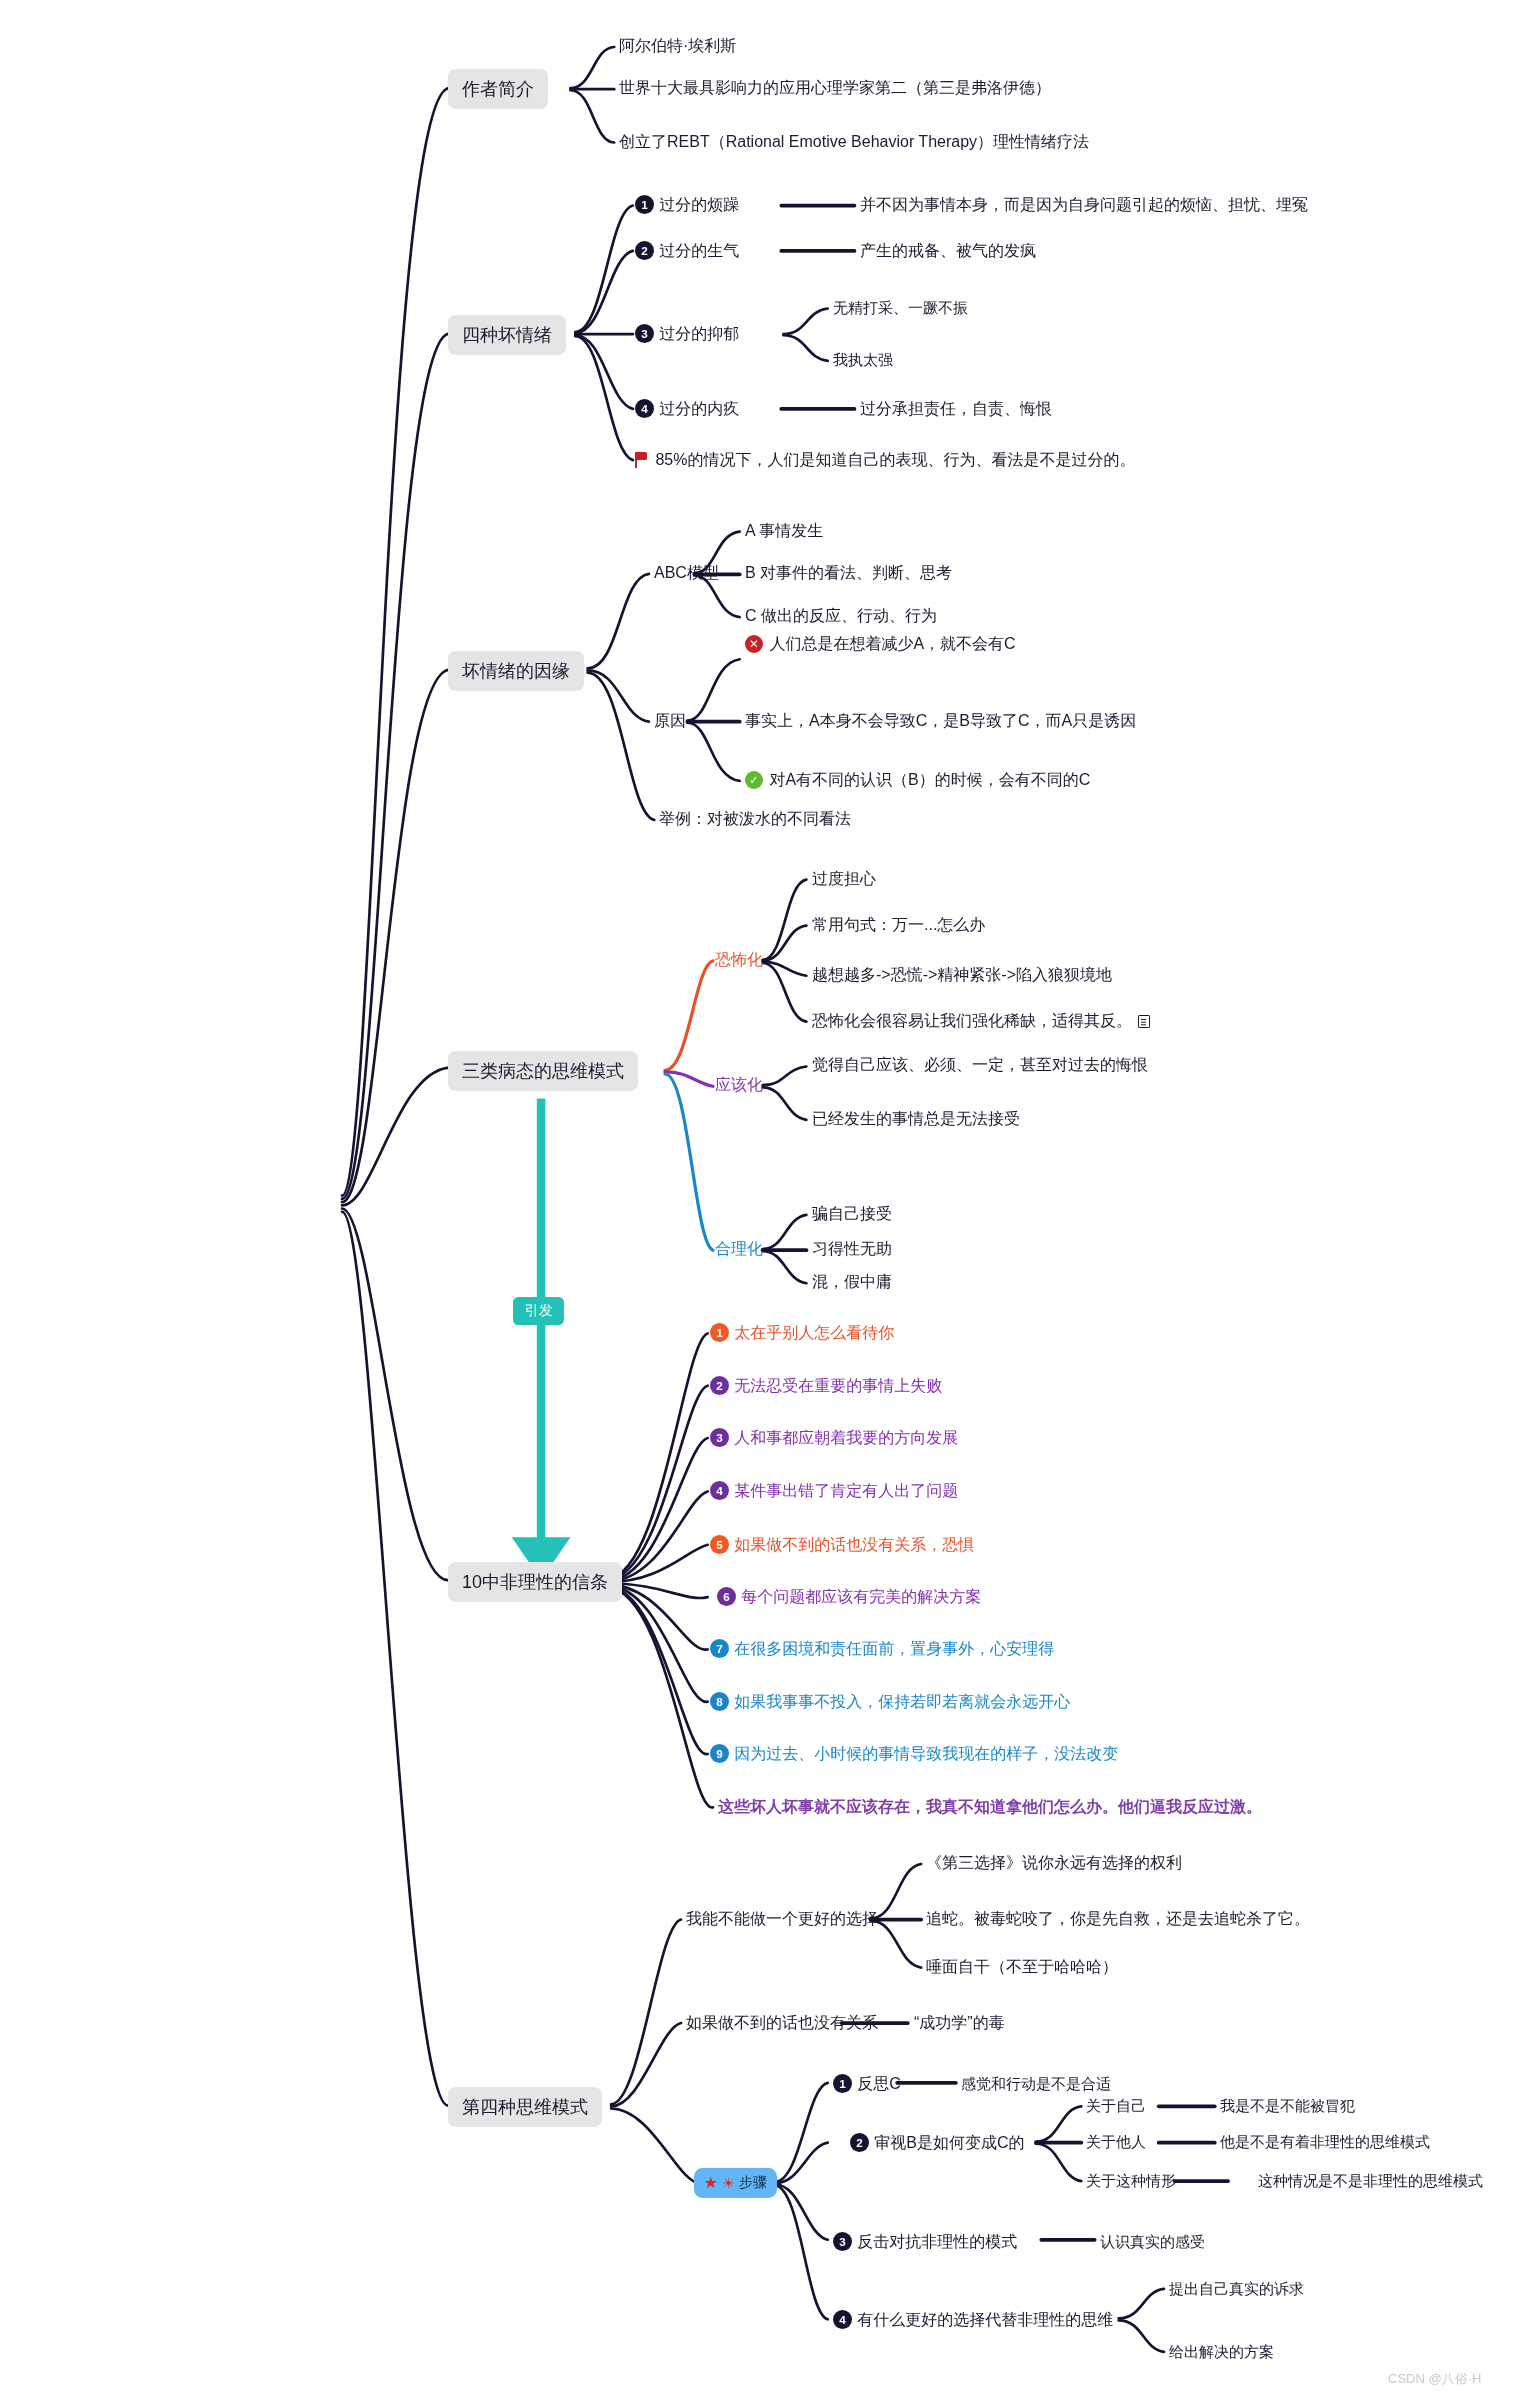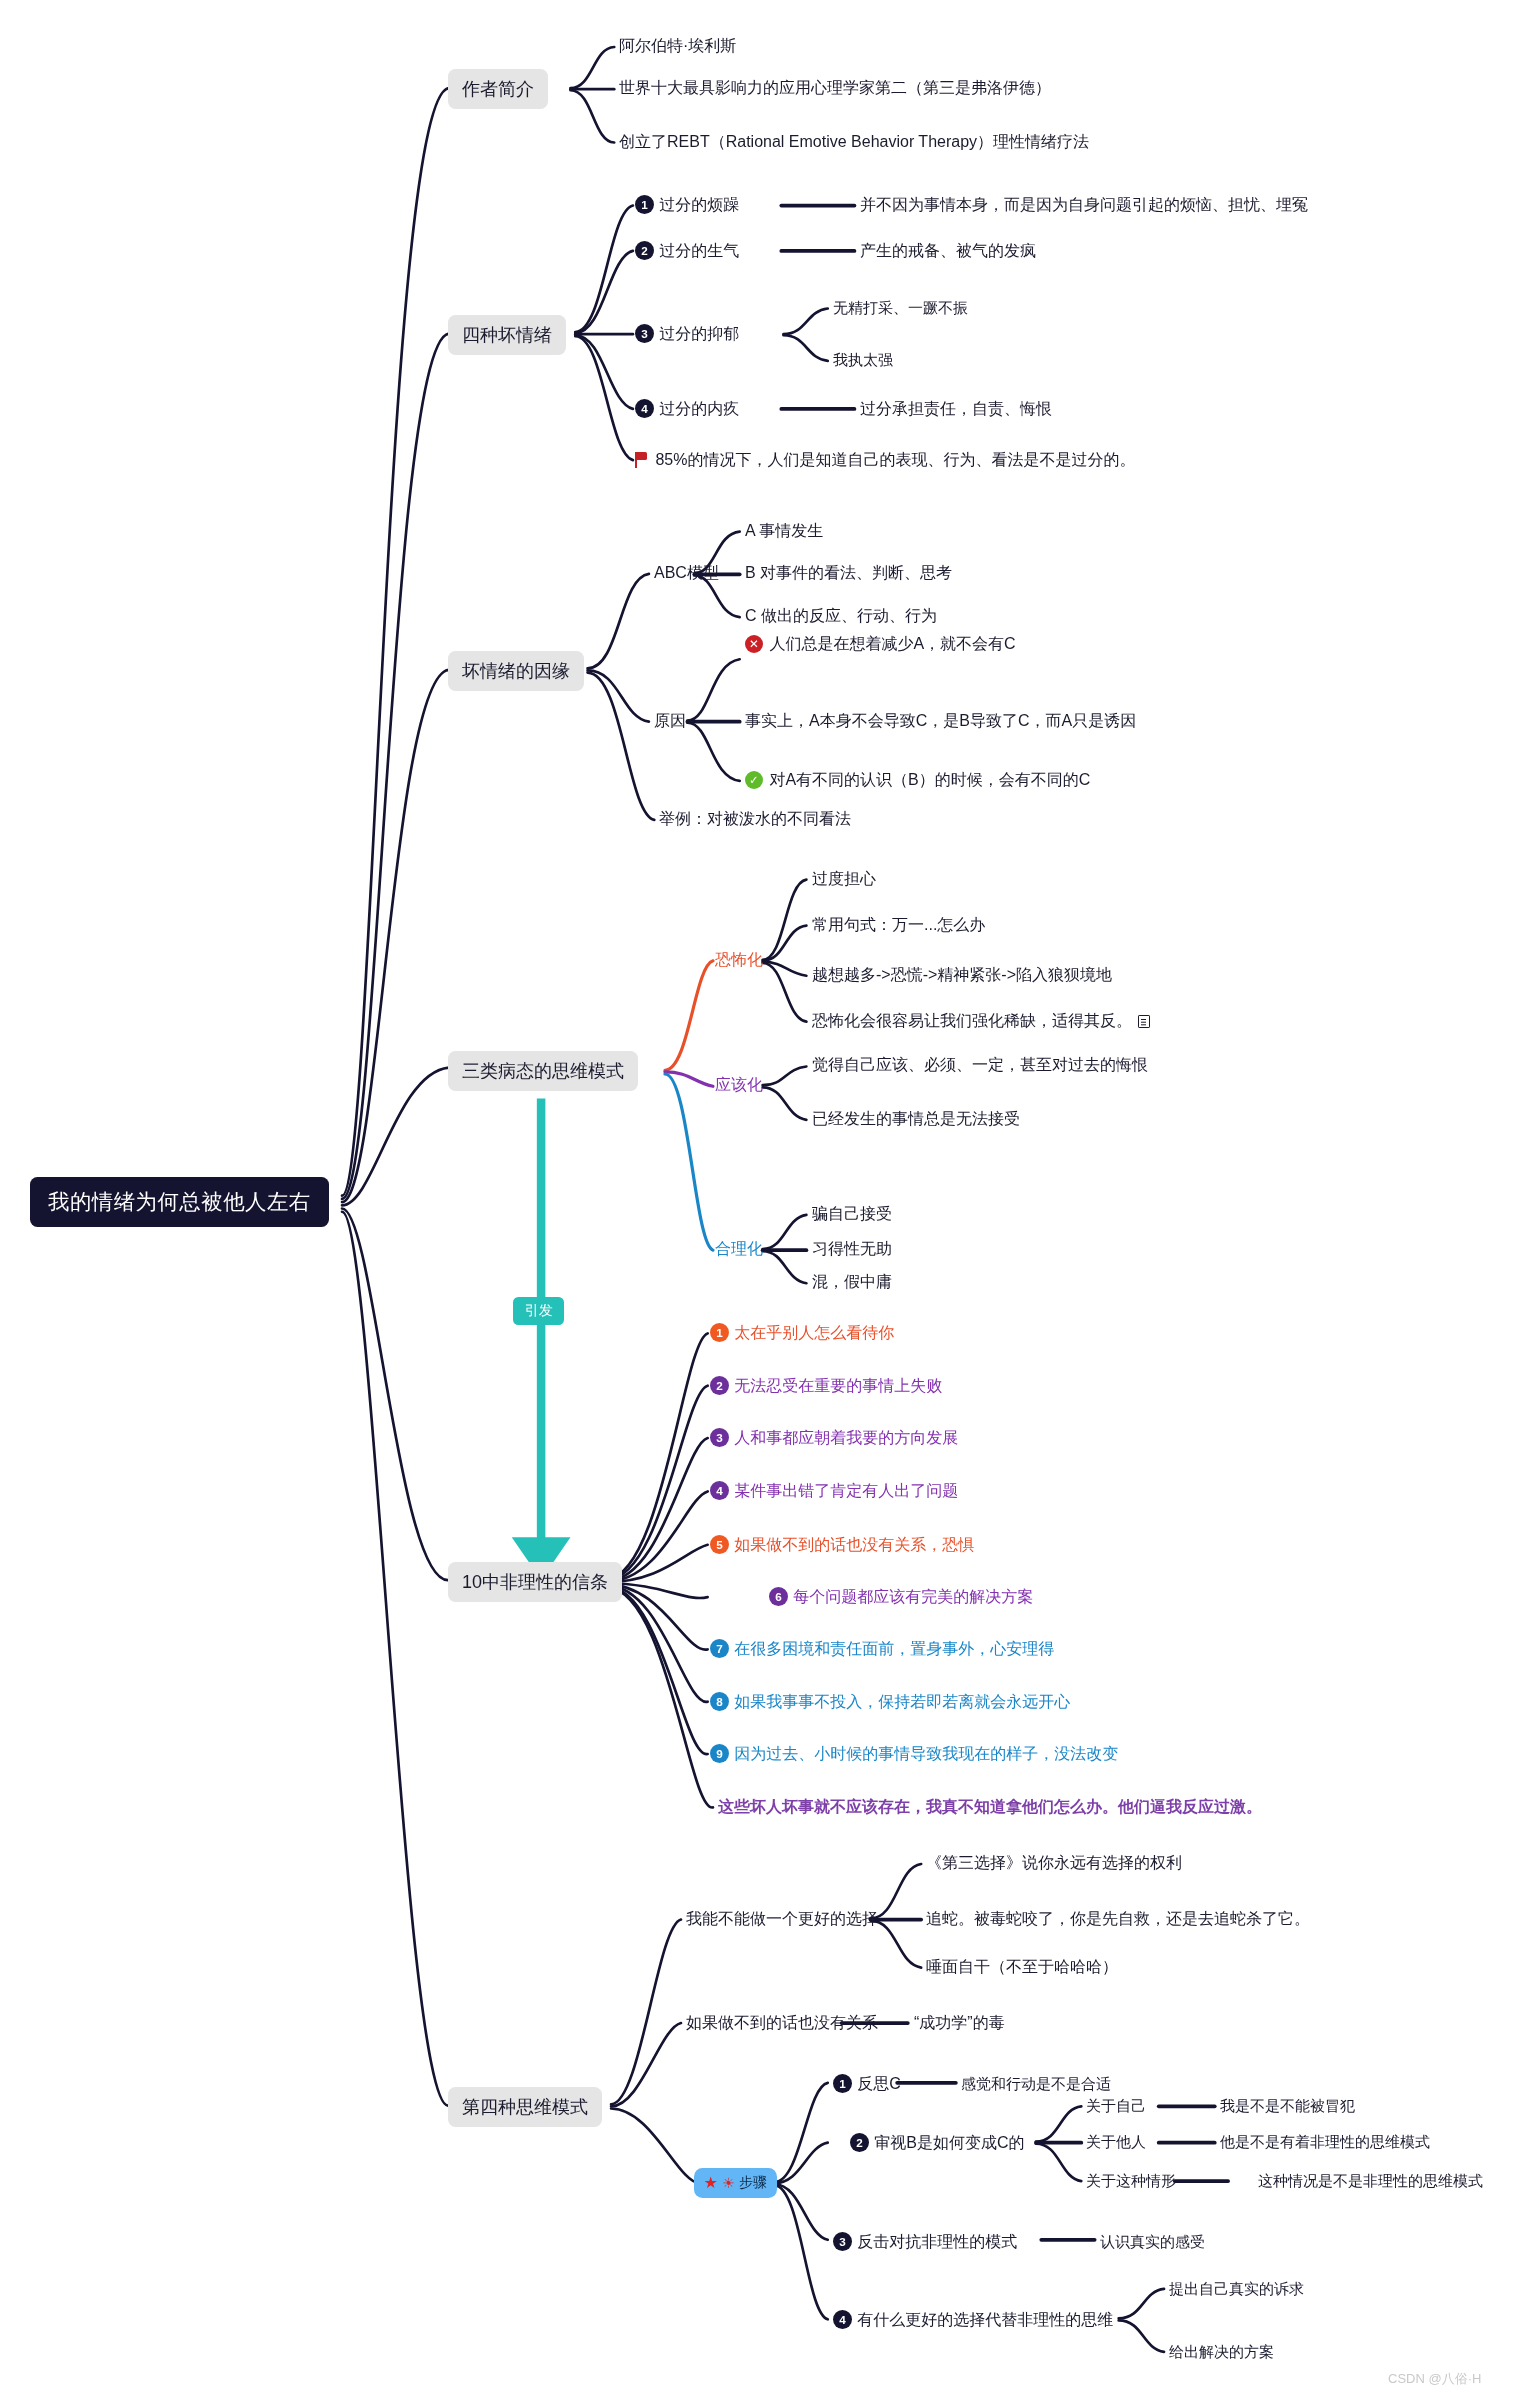--- a/index.html
+++ b/index.html
@@ -246,21 +246,20 @@
       <path d="M2170,4014 L2275,4014" stroke-width="7"></path>
       <path d="M2200,4086 L2300,4086" stroke-width="7"></path>
 
       <path d="M1950,4196 L2050,4196" stroke-width="7"></path>
 
       <path d="M2095,4343 C2140,4343 2140,4292 2180,4288"></path>
       <path d="M2095,4347 C2140,4347 2140,4400 2180,4406"></path>
     </g>
   </svg>
 
-  <div class="node root" style="left:30px;top:1177px;">我的情绪为何总被他人左右</div>
 
   <div class="node lvl1" style="left:448px;top:69px;">作者简介</div>
   <div class="node lvl2" style="left:619px;top:36px;">阿尔伯特·埃利斯</div>
   <div class="node lvl2" style="left:619px;top:78px;">世界十大最具影响力的应用心理学家第二（第三是弗洛伊德）</div>
   <div class="node lvl2" style="left:619px;top:132px;">创立了REBT（Rational Emotive Behavior Therapy）理性情绪疗法</div>
 
   <div class="node lvl1" style="left:448px;top:315px;">四种坏情绪</div>
 
   <div class="node lvl2" style="left:635px;top:194px;">
     <span class="bullet b-dark">1</span><span class="txt-inline">过分的烦躁</span>
@@ -337,21 +336,21 @@
   </div>
   <div class="node lvl2" style="left:710px;top:1427px;">
     <span class="bullet b-purple">3</span><span class="txt-inline c-purple">人和事都应朝着我要的方向发展</span>
   </div>
   <div class="node lvl2" style="left:710px;top:1480px;">
     <span class="bullet b-purple">4</span><span class="txt-inline c-purple">某件事出错了肯定有人出了问题</span>
   </div>
   <div class="node lvl2" style="left:710px;top:1534px;">
     <span class="bullet b-orange">5</span><span class="txt-inline c-orange">如果做不到的话也没有关系，恐惧</span>
   </div>
-  <div class="node lvl2" style="left:722px;top:1586px;padding-left:47px;">
+  <div class="node lvl2" style="left:670px;top:1586px;padding-left:47px;">
     <span class="bullet b-purple">6</span><span class="txt-inline c-purple">每个问题都应该有完美的解决方案</span>
   </div>
   <div class="node lvl2" style="left:710px;top:1638px;">
     <span class="bullet b-blue">7</span><span class="txt-inline c-blue">在很多困境和责任面前，置身事外，心安理得</span>
   </div>
   <div class="node lvl2" style="left:710px;top:1691px;">
     <span class="bullet b-blue">8</span><span class="txt-inline c-blue">如果我事事不投入，保持若即若离就会永远开心</span>
   </div>
   <div class="node lvl2" style="left:710px;top:1743px;">
     <span class="bullet b-blue">9</span><span class="txt-inline c-blue">因为过去、小时候的事情导致我现在的样子，没法改变</span>

